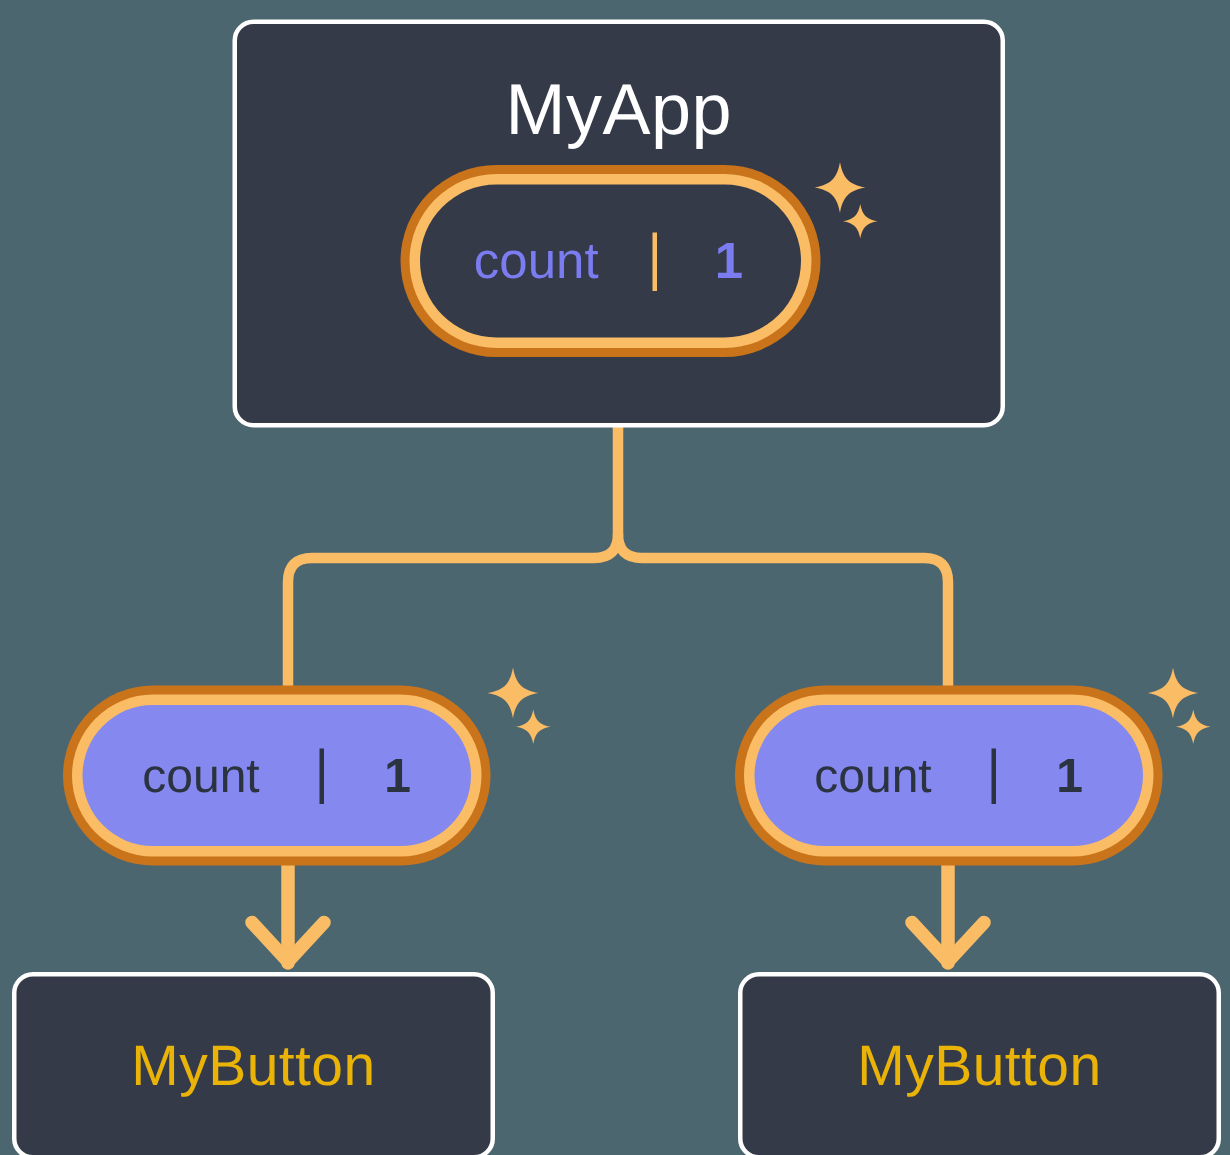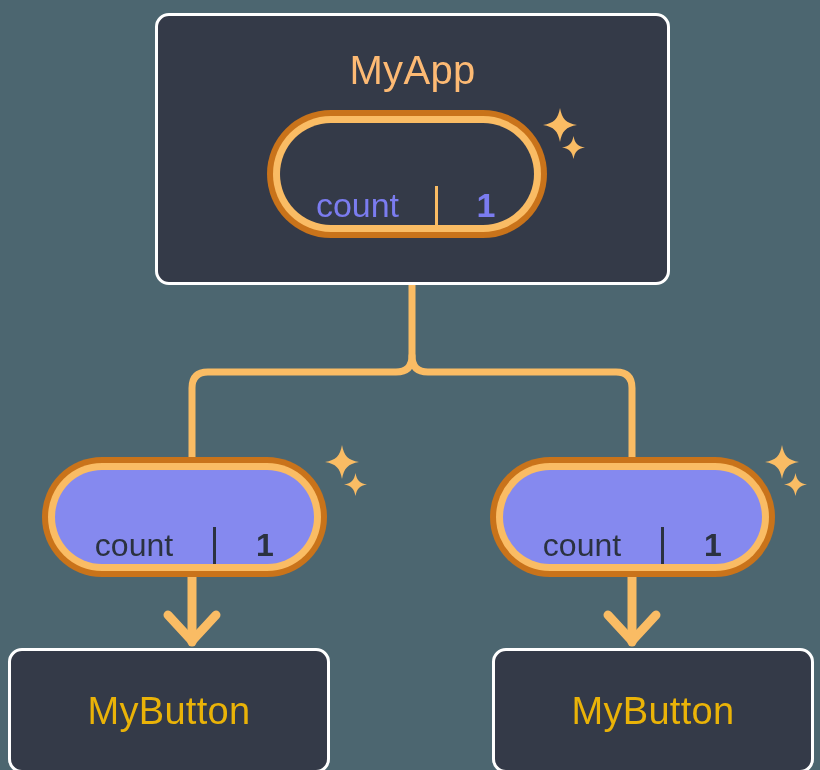--- a/index.html
+++ b/index.html
@@ -36,22 +36,22 @@
     border-radius: 14px;
     box-sizing: border-box;
     z-index: 5;
   }
   .app-title {
     position: absolute;
     left: 0;
     top: 34px;
     width: 100%;
     text-align: center;
-    color: #fdba74;
-    font-size: 40px;
+    color: #ffffff;
+    font-size: 48px;
     font-weight: 400;
     letter-spacing: 0.3px;
     line-height: 1;
   }
 
   
   .pill {
     position: absolute;
     box-sizing: border-box;
     border-radius: 999px;
@@ -70,21 +70,21 @@
     display: flex;
     align-items: stretch;
     background: #fabc64;
     border-radius: 999px;
     padding: 7px;
     box-sizing: border-box;
   }
   .pill-body {
     flex: 1 1 auto;
     display: flex;
-    align-items: flex-end;
+    align-items: center;
     border-radius: 999px;
     overflow: hidden;
     box-sizing: border-box;
   }
   .pill-key, .pill-val {
     display: flex;
     align-items: center;
     justify-content: center;
     box-sizing: border-box;
   }

